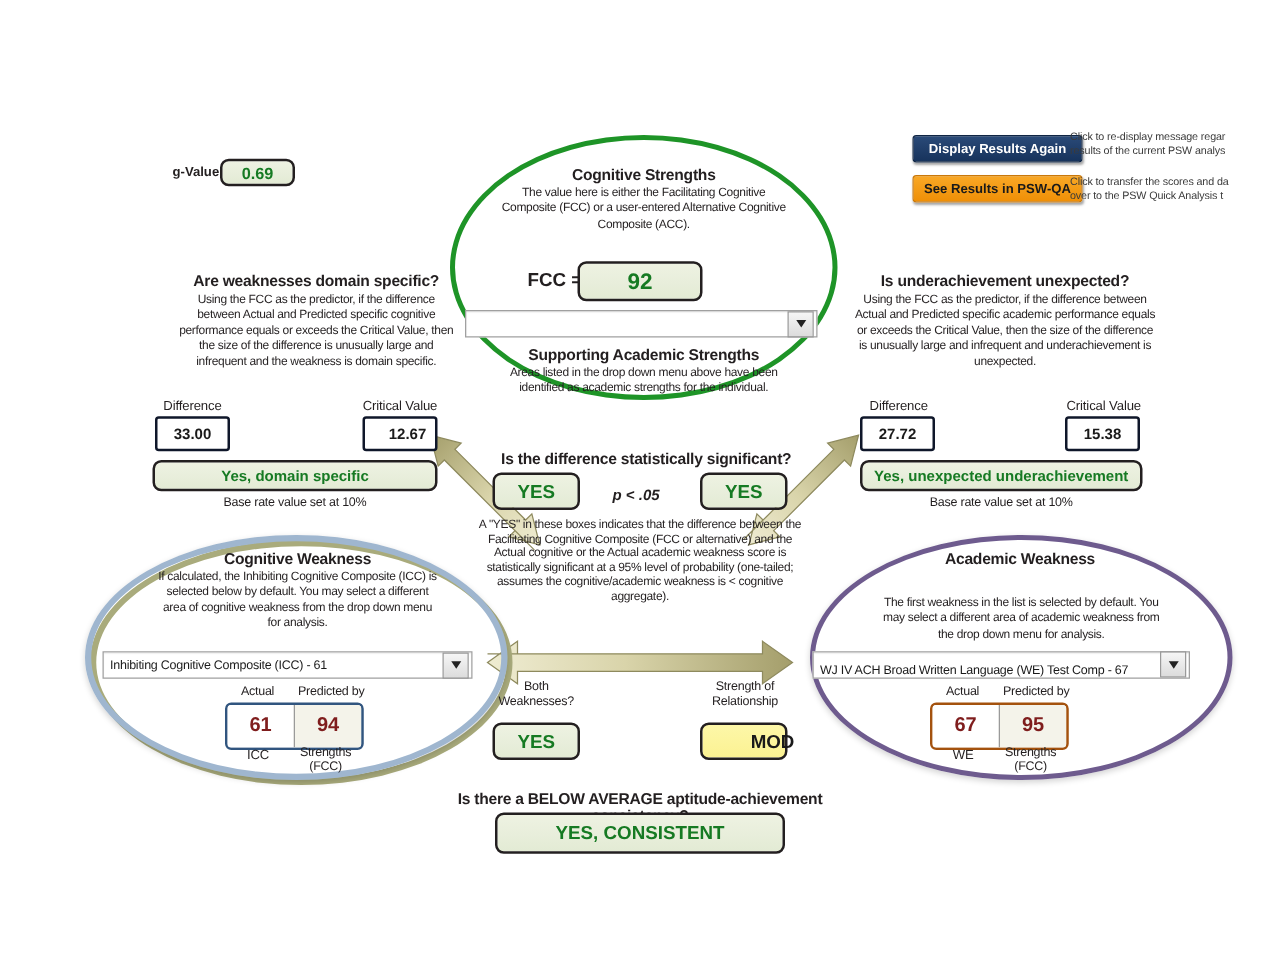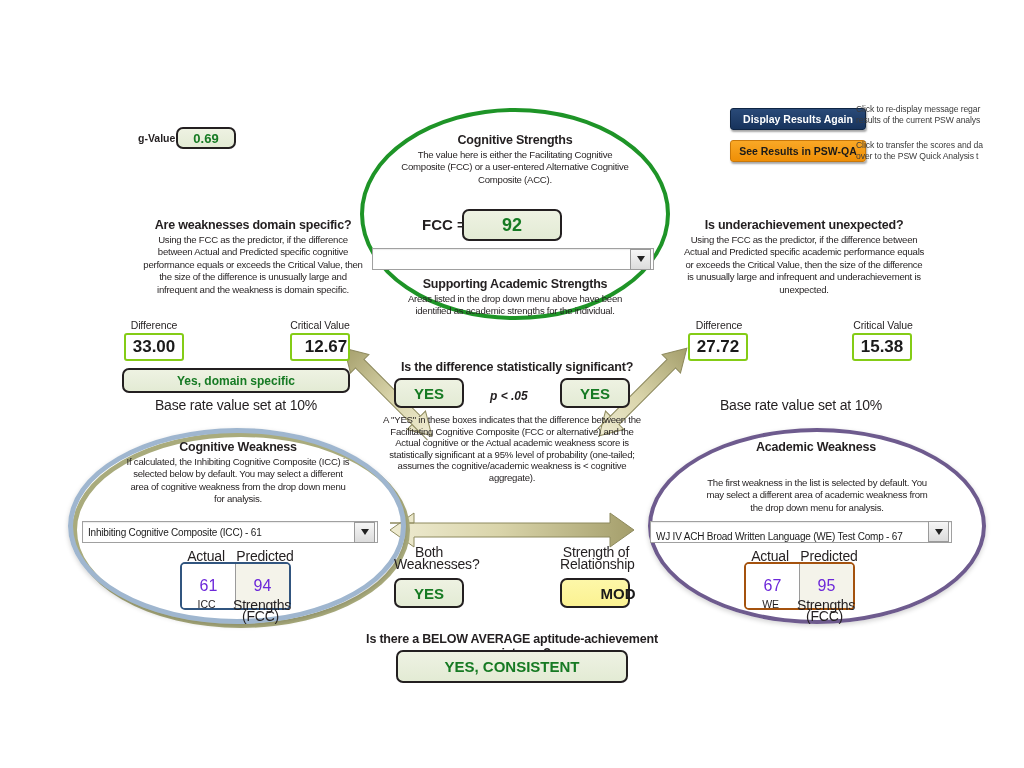--- a/index.html
+++ b/index.html
@@ -8,27 +8,27 @@
     font-family:"Liberation Sans", sans-serif;
     color:#231f20;overflow:hidden;position:relative;
   }
   #stage{position:absolute;left:0;top:0;width:1024px;height:768px;}
   .abs{position:absolute;}
 
   
   .hdr{font-weight:bold;font-size:12.5px;text-align:center;letter-spacing:-0.2px;}
   .body-txt{font-size:9.6px;line-height:12.4px;text-align:center;letter-spacing:-0.25px;}
   .small-lbl{font-size:10.5px;text-align:center;letter-spacing:-0.1px;}
-  .tiny-lbl{font-size:14px;text-align:center;letter-spacing:-0.2px;}
+  .tiny-lbl{font-size:10px;text-align:center;letter-spacing:-0.2px;}
 
   
   .vbox{
-    box-sizing:border-box;background:#ffffff;border:2px solid #84cc16;
+    box-sizing:border-box;background:#ffffff;border:2px solid #0f172a;
     border-radius:3px;display:flex;align-items:center;justify-content:center;
-    font-size:17px;font-weight:bold;color:#1a1a1a;
+    font-size:12px;font-weight:bold;color:#1a1a1a;
   }
   .gbox{
     box-sizing:border-box;
     background:linear-gradient(180deg,#eef2e2 0%,#e8eedb 55%,#e3ebd4 100%);
     border:2px solid #231f20;border-radius:7px;
     display:flex;align-items:center;justify-content:center;
     font-weight:bold;color:#167a23;
   }
   .ybox{
     box-sizing:border-box;
@@ -67,22 +67,22 @@
     box-shadow:1px 2px 2px rgba(0,0,0,.35);
     margin-left:22px;
   }
   .btn-navy{background:linear-gradient(180deg,#2a4a78 0%,#17335c 100%);color:#ffffff;border:1px solid #0f2544;}
   .btn-orange{background:linear-gradient(180deg,#f9a826 0%,#ef8f06 100%);color:#1a1a1a;border:1px solid #c9780a;}
   .side-note{font-size:8.6px;line-height:11px;color:#3b3b3b;letter-spacing:-0.1px;}
 
   
   .pair{display:flex;box-sizing:border-box;border-radius:5px;overflow:hidden;}
   .pair .cell{
-    width:53px;height:44px;display:flex;align-items:center;justify-content:center;
-    font-size:16px;font-weight:normal;color:#6d28d9;
+    width:53px;height:34px;display:flex;align-items:center;justify-content:center;
+    font-size:16px;font-weight:bold;color:#7f1d1d;
   }
   .pair .cell.a{background:#ffffff;}
   .pair .cell.b{background:#f4f3ea;border-left:1px solid #9a9a9a;}
   .pair.blue{border:2px solid #31557f;}
   .pair.brown{border:2px solid #a4520e;}
 
   
   svg.arrow{position:absolute;overflow:visible;}
 </style>
 </head>
@@ -160,20 +160,21 @@
 
   <div class="abs hdr" style="left:690px;top:218px;width:228px;">Is underachievement unexpected?</div>
   <div class="abs body-txt" style="left:682px;top:234px;width:244px;">Using the FCC as the predictor, if the difference between Actual and Predicted specific academic performance equals or exceeds the Critical Value, then the size of the difference is unusually large and infrequent and underachievement is unexpected.</div>
 
   <div class="abs small-lbl" style="left:688px;top:319px;width:62px;">Difference</div>
   <div class="abs vbox" style="left:688px;top:333px;width:60px;height:28px;">27.72</div>
 
   <div class="abs small-lbl" style="left:848px;top:319px;width:70px;">Critical Value</div>
   <div class="abs vbox" style="left:852px;top:333px;width:60px;height:28px;">15.38</div>
 
+  <div class="abs gbox" style="left:688px;top:368px;width:226px;height:25px;font-size:12px;">Yes, unexpected underachievement</div>
   <div class="abs tiny-lbl" style="left:688px;top:397px;width:226px;">Base rate value set at 10%</div>
 
   <div class="abs hdr" style="left:392px;top:360px;width:250px;">Is the difference statistically significant?</div>
 
   <div class="abs gbox" style="left:394px;top:378px;width:70px;height:30px;font-size:15px;">YES</div>
   <div class="abs" style="left:490px;top:389px;font-size:12px;font-style:italic;font-weight:bold;">p &lt; .05</div>
   <div class="abs gbox" style="left:560px;top:378px;width:70px;height:30px;font-size:15px;">YES</div>
 
   <div class="abs body-txt" style="left:380px;top:414px;width:264px;line-height:11.6px;">A "YES" in these boxes indicates that the difference between the Facilitating Cognitive Composite (FCC or alternative) and the Actual cognitive or the Actual academic weakness score is statistically significant at a  95% level of probability (one-tailed; assumes the cognitive/academic weakness is &lt; cognitive aggregate).</div>
 

